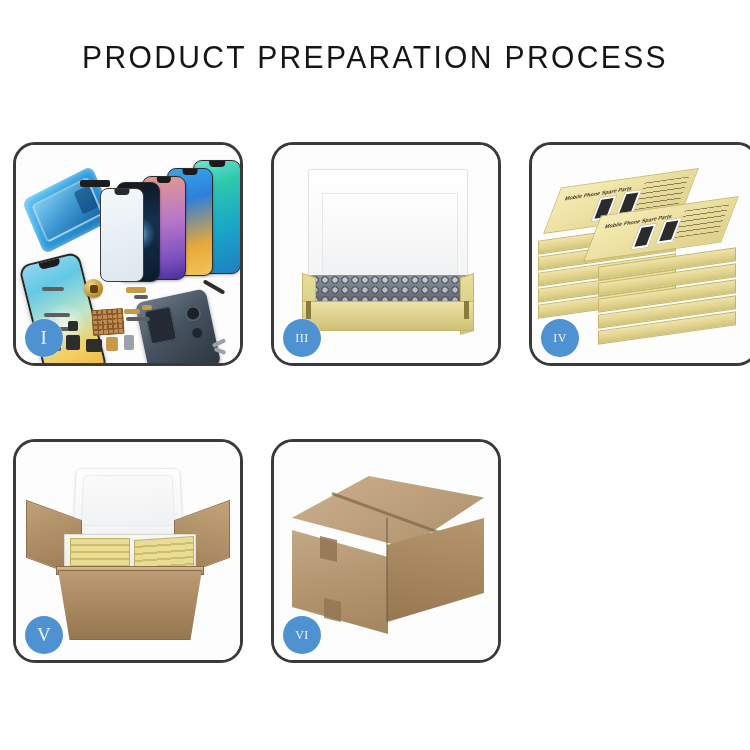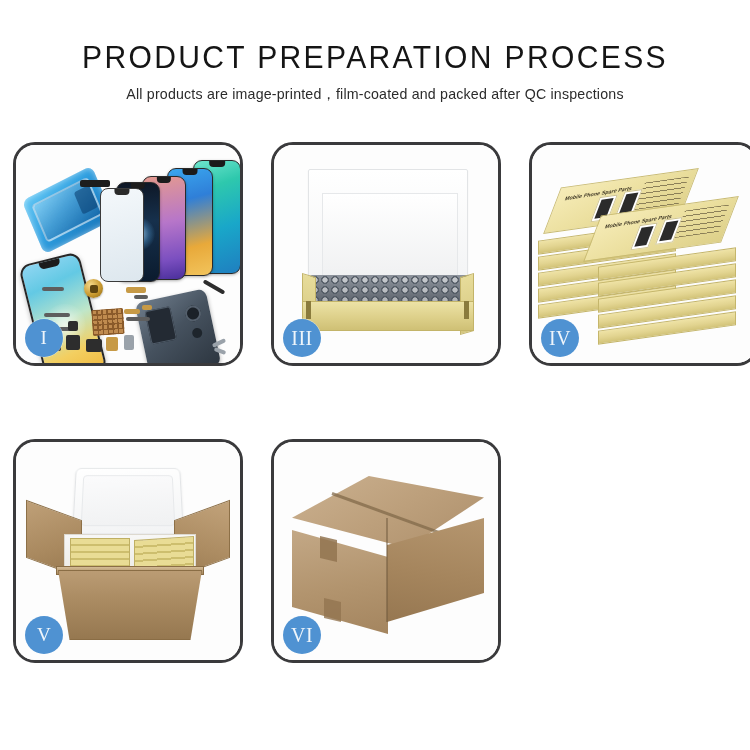--- a/index.html
+++ b/index.html
@@ -87,21 +87,21 @@
     align-items: center;
     justify-content: center;
     font-family: "Liberation Serif", serif;
     font-size: 19px;
     font-weight: 400;
     color: #eef5fb;
     letter-spacing: 0.5px;
     z-index: 40;
     box-shadow: 0 0 0 0.5px rgba(255,255,255,0.55);
   }
-  .badge.small { font-size: 20px; }
+  .badge.small { font-size: 12px; }
 
   
   .p1-blueframe {
     position: absolute;
     left: 13px; top: 36px;
     width: 78px; height: 58px;
     background: linear-gradient(150deg,#63c8f5 0%,#2f9fe0 45%,#1572b8 100%);
     border-radius: 7px;
     transform: rotate(-23deg) skewY(-4deg);
     box-shadow: inset 0 0 6px rgba(255,255,255,.55);
@@ -416,21 +416,20 @@
     background: rgba(110,88,60,.5);
   }
 </style>
 </head>
 <body>
 
 <div class="page">
 
   <div class="header">
     <div class="title">PRODUCT PREPARATION PROCESS</div>
-    <div class="subtitle">All products are image-printed，film-coated and packed after QC inspections</div>
   </div>
 
   <div class="grid">
 
     <div class="panel">
       <div class="stage">
         <div class="p1-blueframe"></div>
 
         <div class="p1-fan">
           <div class="p1-ph p1-ph1">

